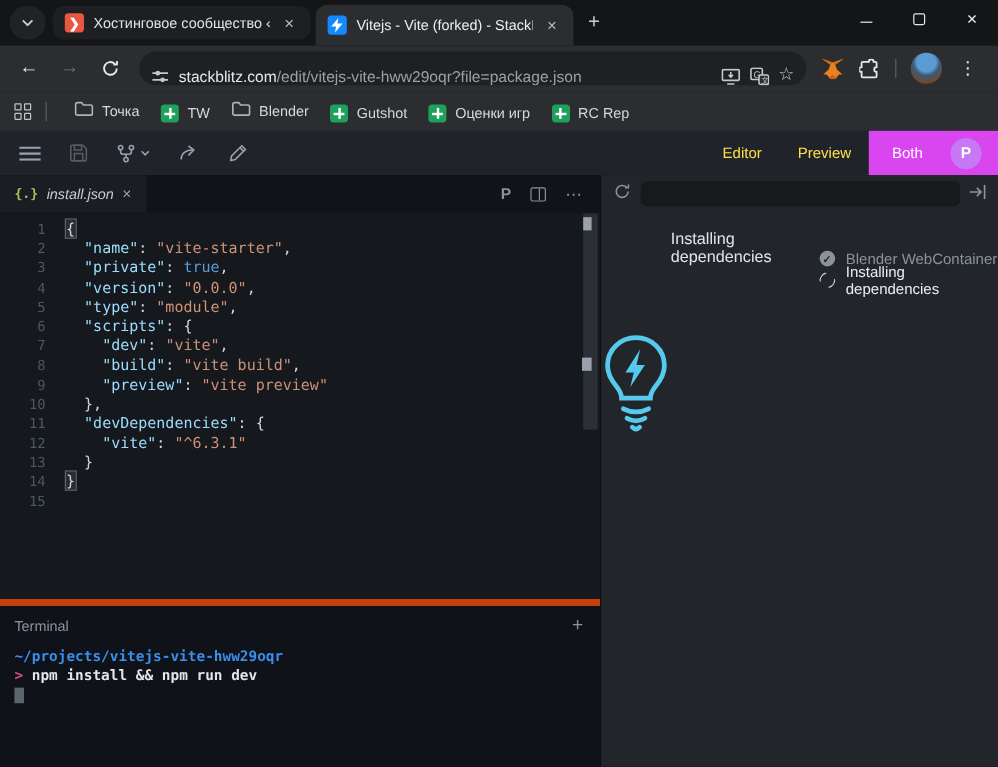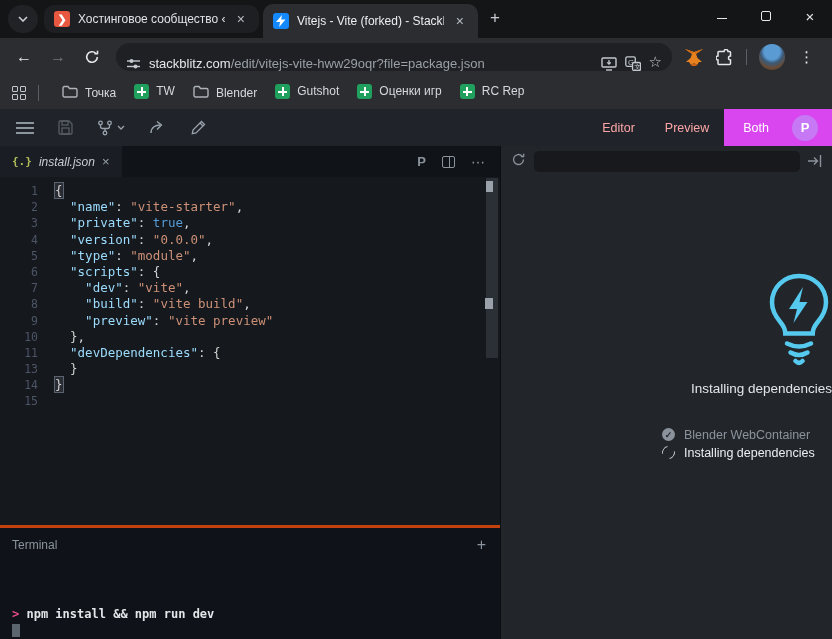--- a/index.html
+++ b/index.html
@@ -57,21 +57,21 @@
   .bm-sheet::before { left:3px; right:3px; top:7px; height:2px; }
   .bm-sheet::after { top:3px; bottom:3px; left:6.5px; width:2px; }
 
   
   .sb-header { height:37px; background:#20242a; display:flex; align-items:center; padding-left:16px; }
   .sb-tools { display:flex; align-items:center; gap:24px; }
   .sb-ic { display:flex; align-items:center; gap:4px; color:#9aa3ad; }
   .sb-ic svg { stroke:#9aa3ad; }
   .sb-ic.disabled svg { stroke:#565c64; }
   .view-toggle { margin-left:auto; display:flex; align-items:center; height:100%; }
-  .view-tab { font-size:12.5px; color:#fca5a5; padding:0 15px; height:100%; display:flex; align-items:center; }
+  .view-tab { font-size:12.5px; color:#fde047; padding:0 15px; height:100%; display:flex; align-items:center; }
   .view-dark { background:#d946ef; height:100%; display:flex; align-items:center; padding:0 6px 0 4px; }
   .view-tab.active { color:#ffffff; }
   .sb-avatar { width:26px; height:26px; border-radius:50%; background:#c678f5; color:#fff;
     font-size:13px; font-weight:bold; display:flex; align-items:center; justify-content:center; margin:0 8px; }
 
   
   .workbench { height:493px; display:flex; }
   .pane-left { width:500px; display:flex; flex-direction:column; background:#15181d; }
   .pane-right { flex:1; background:#22262b; border-left:1px solid #0c0e11; display:flex; flex-direction:column; }
 
@@ -91,38 +91,38 @@
   .code-line { display:flex; height:16.2px; line-height:16.2px; font-size:12.5px; white-space:pre; }
   .code-line .ln { width:38px; text-align:right; color:#4d5666; font-size:11.5px; flex:0 0 38px; }
   .code-line .ct { padding-left:17px; }
   .tok.pun { color:#d4d4d4; } .tok.key { color:#9cdcfe; } .tok.str { color:#ce9178; } .tok.kw { color:#569cd6; }
   .tok.hl { outline:1px solid #5c6370; background:rgba(92,99,112,.28); }
   .code-scrollbar { position:absolute; top:1px; right:2px; width:12px; height:180px; background:rgba(121,131,145,.22); }
   .sb-marker { position:absolute; background:#9aa1ab; }
   .sb-m1 { top:3px; right:5px; width:7px; height:11px; }
   .sb-m2 { top:120px; right:5px; width:8px; height:11px; }
 
-  .terminal { height:114px; background:#0f1218; border-top:3px solid #c2410c; padding:8px 14px 0 12px;
-    display:flex; flex-direction:column;gap:44px; }
+  .terminal { height:140px; background:#0f1218; border-top:6px solid #c2410c; padding:8px 14px 0 12px;
+    display:flex; flex-direction:column; }
   .term-head { display:flex; align-items:center; }
   .term-title { font-size:12px; color:#8b949e; }
   .term-add { margin-left:auto; color:#8b949e; font-size:16px; }
   .term-body { margin-top:8px; font-family:"DejaVu Sans Mono", monospace; font-size:12px; font-weight:bold; line-height:16px; }
   .term-path { color:#3b8eea; }
   .term-prompt { color:#e64b8b; }
   .term-cmd { color:#e3e6e9; }
   .term-cursor { width:8px; height:13px; background:#5c646e; margin-top:2px; }
 
   
   .preview-header { height:31px; display:flex; align-items:center; padding:0 10px; gap:8px; }
   .pv-reload svg { stroke:#8a929b; }
   .pv-url { flex:1; height:21px; background:#17191d; border-radius:5px; border:none; outline:none;
     color:#c8cdd3; font-size:12px; padding:0 8px; }
   .pv-openext svg { stroke:#8a929b; }
-  .preview-body { flex:1; display:flex; flex-direction:column; align-items:flex-end; }
+  .preview-body { flex:1; display:flex; flex-direction:row; align-items:flex-start; }
   .bulb { margin-top:96px; }
   .pv-title { margin-top:14px; font-size:13.5px; color:#e2e5e8; }
   .steps { margin-top:32px; width:170px; display:flex; flex-direction:column; gap:5px; }
   .step { display:flex; align-items:center; gap:9px; height:13px; }
   .step .s-ic { width:13px; height:13px; flex:0 0 13px; border-radius:50%; position:relative; }
   .step.done .s-ic { background:#8a929b; color:#22262b; font-size:9px; font-weight:bold;
     display:flex; align-items:center; justify-content:center; }
   .step.active .s-ic { border:1.6px solid #c8cdd3; border-top-color:transparent; border-bottom-color:transparent;
     transform:rotate(35deg); }
   .step.pending .s-ic { border:1.6px solid #6c757e; }
@@ -221,21 +221,21 @@
 </div>
 
 <div class="bookmarks">
   <span class="appsgrid">
       <i></i>
       <i></i>
       <i></i>
       <i></i>
     </span>
   <span class="bm-sep"></span>
-  <div id="bookmark-items" style="display:flex; align-items:flex-start;">
+  <div id="bookmark-items" style="display:flex; align-items:flex-end;">
       <div class="bm-item">
         <span class="bm-folder"><svg width="16" height="13" viewBox="0 0 16 13" fill="none" stroke-width="1.4">
             <path d="M1 3a1.5 1.5 0 0 1 1.5-1.5H6l1.5 2h6A1.5 1.5 0 0 1 15 5v5.5A1.5 1.5 0 0 1 13.5 12h-11A1.5 1.5 0 0 1 1 10.5z"></path>
           </svg></span>
         <span class="bm-label">Точка</span>
       </div>
       <div class="bm-item">
         <span class="bm-sheet"></span>
         <span class="bm-label">TW</span>
       </div>
@@ -332,36 +332,38 @@
           <div class="code-line"><span class="ln">2</span><span class="ct"><span class="tok pun">  </span><span class="tok key">"name"</span><span class="tok pun">: </span><span class="tok str">"vite-starter"</span><span class="tok pun">,</span></span></div>
           <div class="code-line"><span class="ln">3</span><span class="ct"><span class="tok pun">  </span><span class="tok key">"private"</span><span class="tok pun">: </span><span class="tok kw">true</span><span class="tok pun">,</span></span></div>
           <div class="code-line"><span class="ln">4</span><span class="ct"><span class="tok pun">  </span><span class="tok key">"version"</span><span class="tok pun">: </span><span class="tok str">"0.0.0"</span><span class="tok pun">,</span></span></div>
           <div class="code-line"><span class="ln">5</span><span class="ct"><span class="tok pun">  </span><span class="tok key">"type"</span><span class="tok pun">: </span><span class="tok str">"module"</span><span class="tok pun">,</span></span></div>
           <div class="code-line"><span class="ln">6</span><span class="ct"><span class="tok pun">  </span><span class="tok key">"scripts"</span><span class="tok pun">: {</span></span></div>
           <div class="code-line"><span class="ln">7</span><span class="ct"><span class="tok pun">    </span><span class="tok key">"dev"</span><span class="tok pun">: </span><span class="tok str">"vite"</span><span class="tok pun">,</span></span></div>
           <div class="code-line"><span class="ln">8</span><span class="ct"><span class="tok pun">    </span><span class="tok key">"build"</span><span class="tok pun">: </span><span class="tok str">"vite build"</span><span class="tok pun">,</span></span></div>
           <div class="code-line"><span class="ln">9</span><span class="ct"><span class="tok pun">    </span><span class="tok key">"preview"</span><span class="tok pun">: </span><span class="tok str">"vite preview"</span></span></div>
           <div class="code-line"><span class="ln">10</span><span class="ct"><span class="tok pun">  },</span></span></div>
           <div class="code-line"><span class="ln">11</span><span class="ct"><span class="tok pun">  </span><span class="tok key">"devDependencies"</span><span class="tok pun">: {</span></span></div>
+          <div class="code-line"><span class="ln">12</span><span class="ct"><span class="tok pun">    </span><span class="tok key">"vite"</span><span class="tok pun">: </span><span class="tok str">"^6.3.1"</span></span></div>
           <div class="code-line"><span class="ln">13</span><span class="ct"><span class="tok pun">  }</span></span></div>
           <div class="code-line"><span class="ln">14</span><span class="ct"><span class="tok pun hl">}</span></span></div>
           <div class="code-line"><span class="ln">15</span><span class="ct"></span></div>
         </div>
       <div class="code-scrollbar">
         <span class="sb-marker sb-m1"></span>
         <span class="sb-marker sb-m2"></span>
       </div>
     </div>
 
     <div class="terminal">
       <div class="term-head">
         <span class="term-title">Terminal</span>
         <span class="term-add">+</span>
       </div>
       <div class="term-body">
+        <div class="term-path">~/projects/vitejs-vite-hww29oqr</div>
         <div><span class="term-prompt">&gt;</span> <span class="term-cmd">npm install &amp;&amp; npm run dev</span></div>
         <div class="term-cursor"></div>
       </div>
     </div>
   </div>
 
   <div class="pane-right">
     <div class="preview-header">
       <span class="pv-reload">
         <svg width="15" height="15" viewBox="0 0 16 16" fill="none" stroke-width="1.4">

